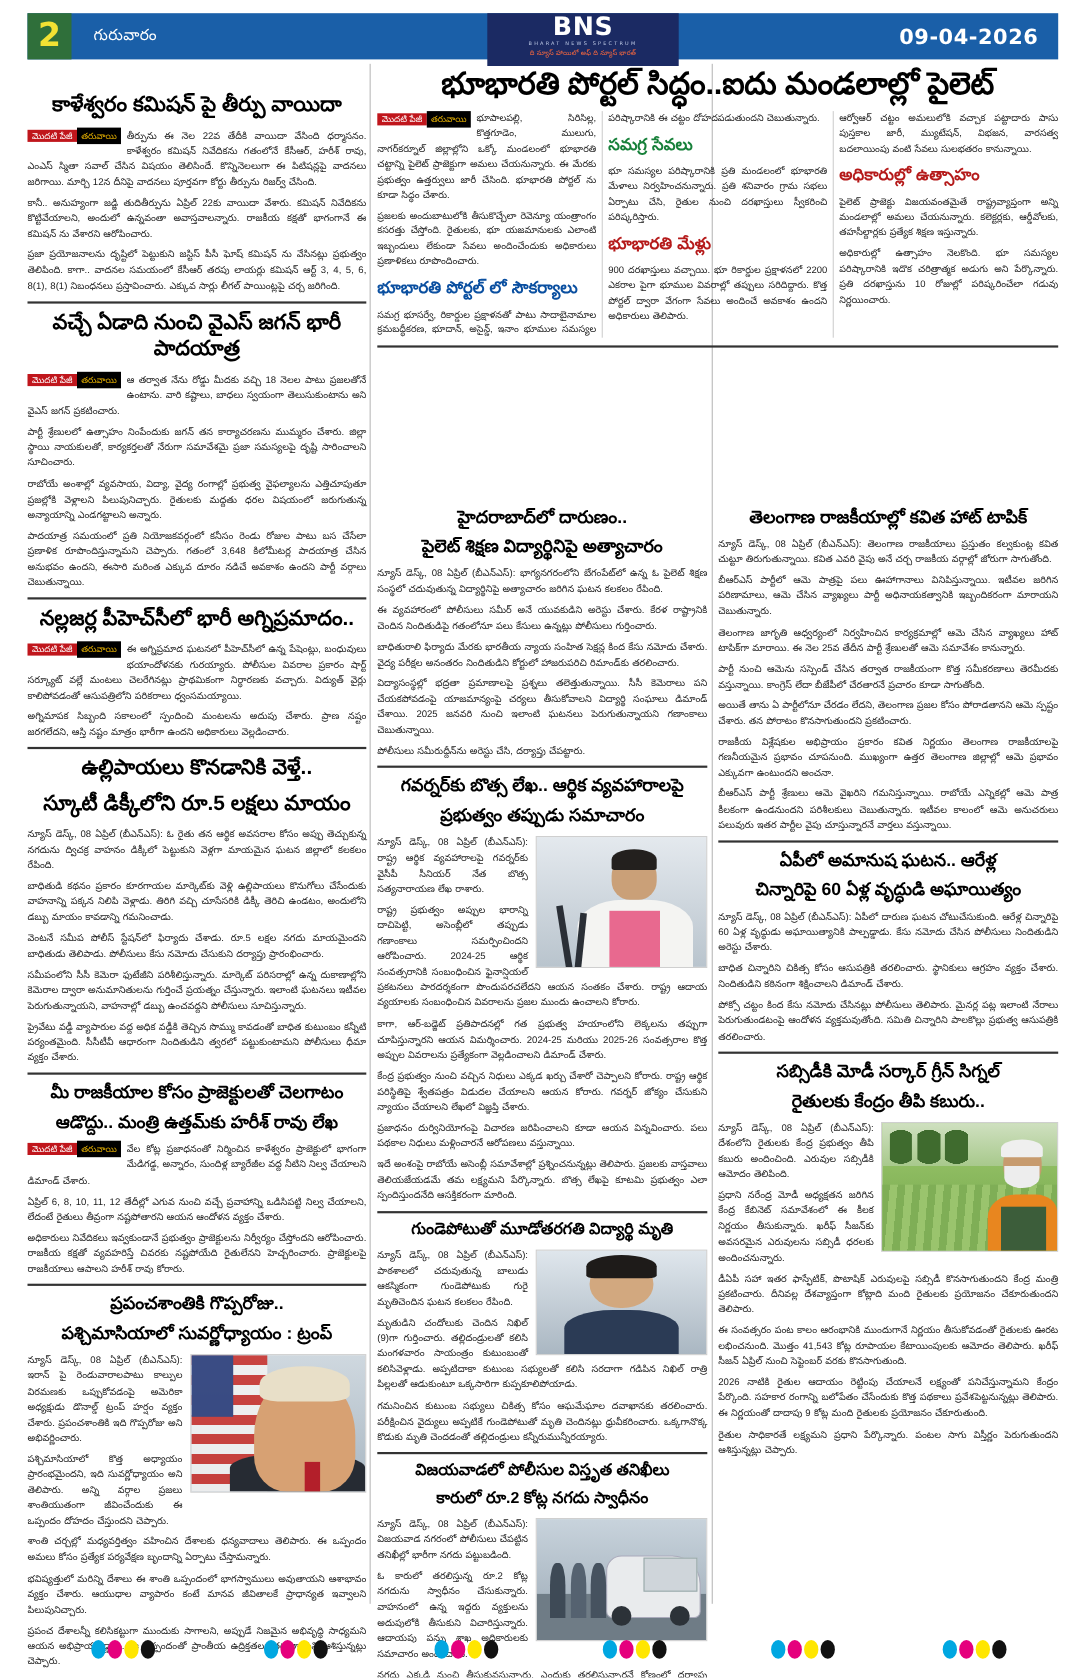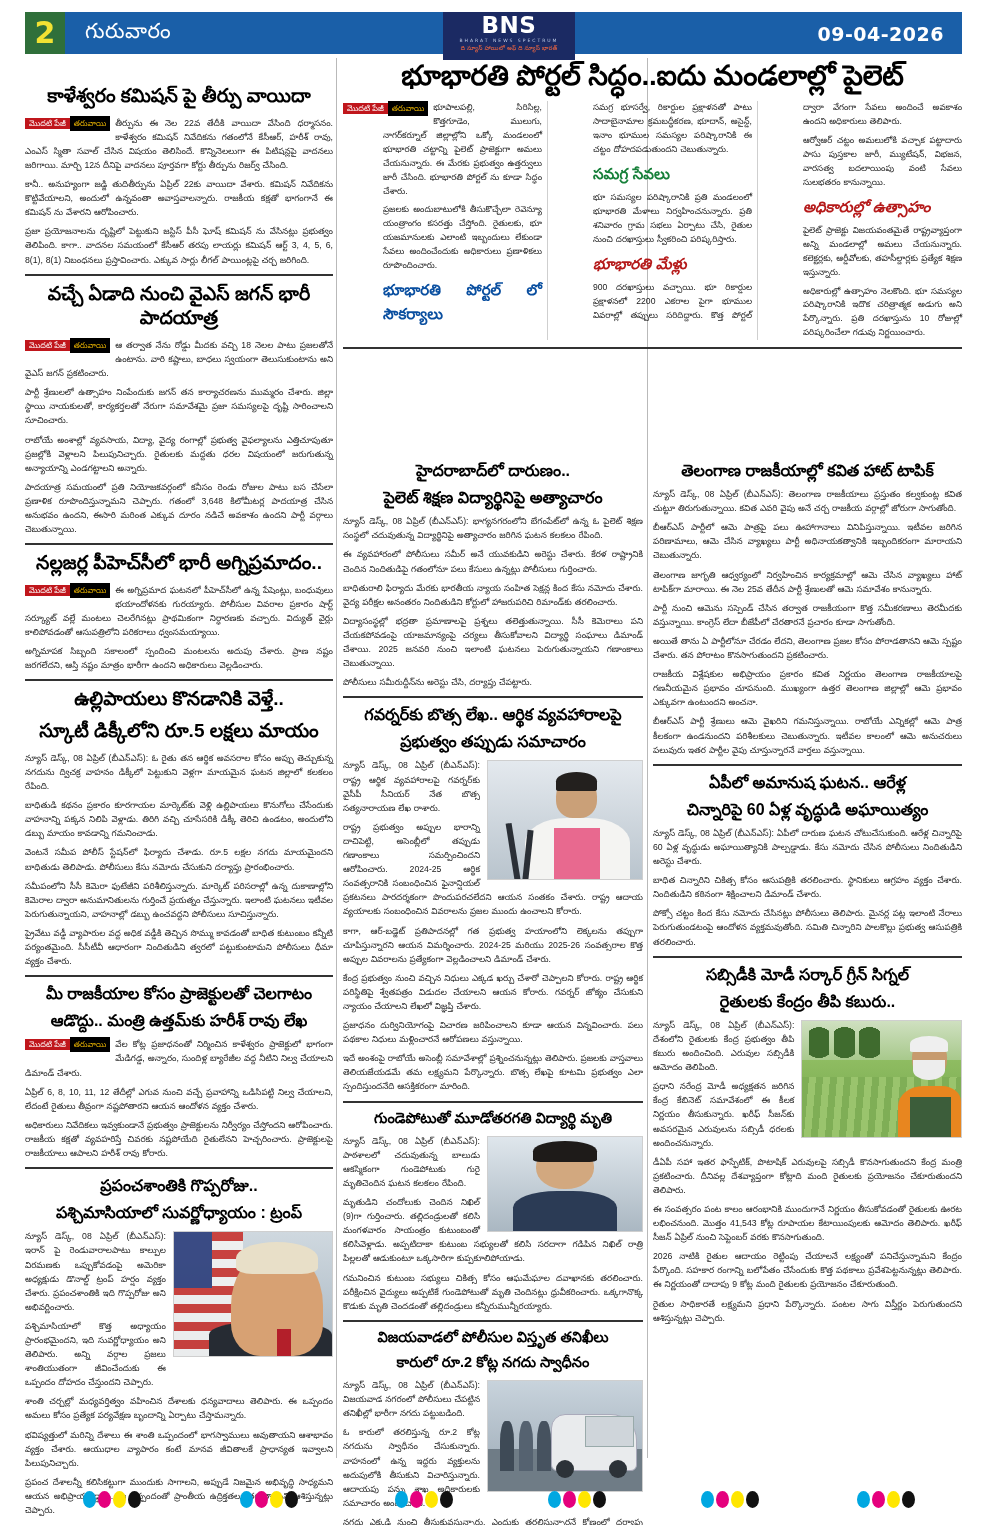--- a/index.html
+++ b/index.html
@@ -31,28 +31,28 @@
     flex: 0 0 auto;
   }
   .page-num {
     color: #f2e233;
     font-size: 30px; font-weight: bold;
     line-height: 1;
     font-family: "DejaVu Sans", sans-serif;
   }
   .weekday {
     color: #ffffff;
-    font-size: 21px;
+    font-size: 14px;
     margin-left: 20px;
     letter-spacing: .4px;
   }
   .logo-wrap {
     position: absolute;
     left: 418px; top: 0;
-    width: 132px; height: 48px;
+    width: 174px; height: 48px;
     background: #1b2a63;
     display: flex; flex-direction: column;
     align-items: center; justify-content: flex-start;
     padding-top: 2px;
   }
   .logo-bns {
     font-family: "DejaVu Sans", sans-serif;
     font-size: 23px; font-weight: bold;
     color: #ffffff; letter-spacing: .5px;
     line-height: 1;
@@ -147,29 +147,29 @@
     word-spacing: .5px;
   }
   p.body.last { margin-bottom: 7px; }
 
   .sub-head {
     font-size: 15px; font-weight: bold;
     color: #0a4fa0;
     display: inline;
   }
   .sub-head.green { color: #17803a; }
-  .sub-head.red   { color: #b51a1a; font-style: italic; }
+  .sub-head.red   { color: #b51a1a; }
 
   
   .lead-flow {
     column-count: 3;
     column-gap: 11px;
     column-rule: 1px solid #cfcfcf;
   }
-  .lead-flow p { font-size: 8.6px; margin-left: 40px; }
+  .lead-flow p { font-size: 8.6px; }
 
   
   .photo {
     width: 100%;
     background: #9fb0bd;
     position: relative;
     overflow: hidden;
     border: 1px solid #cfcfcf;
   }
   .photo.float-r { float: right; width: 52%; margin: 2px 0 4px 7px; }

